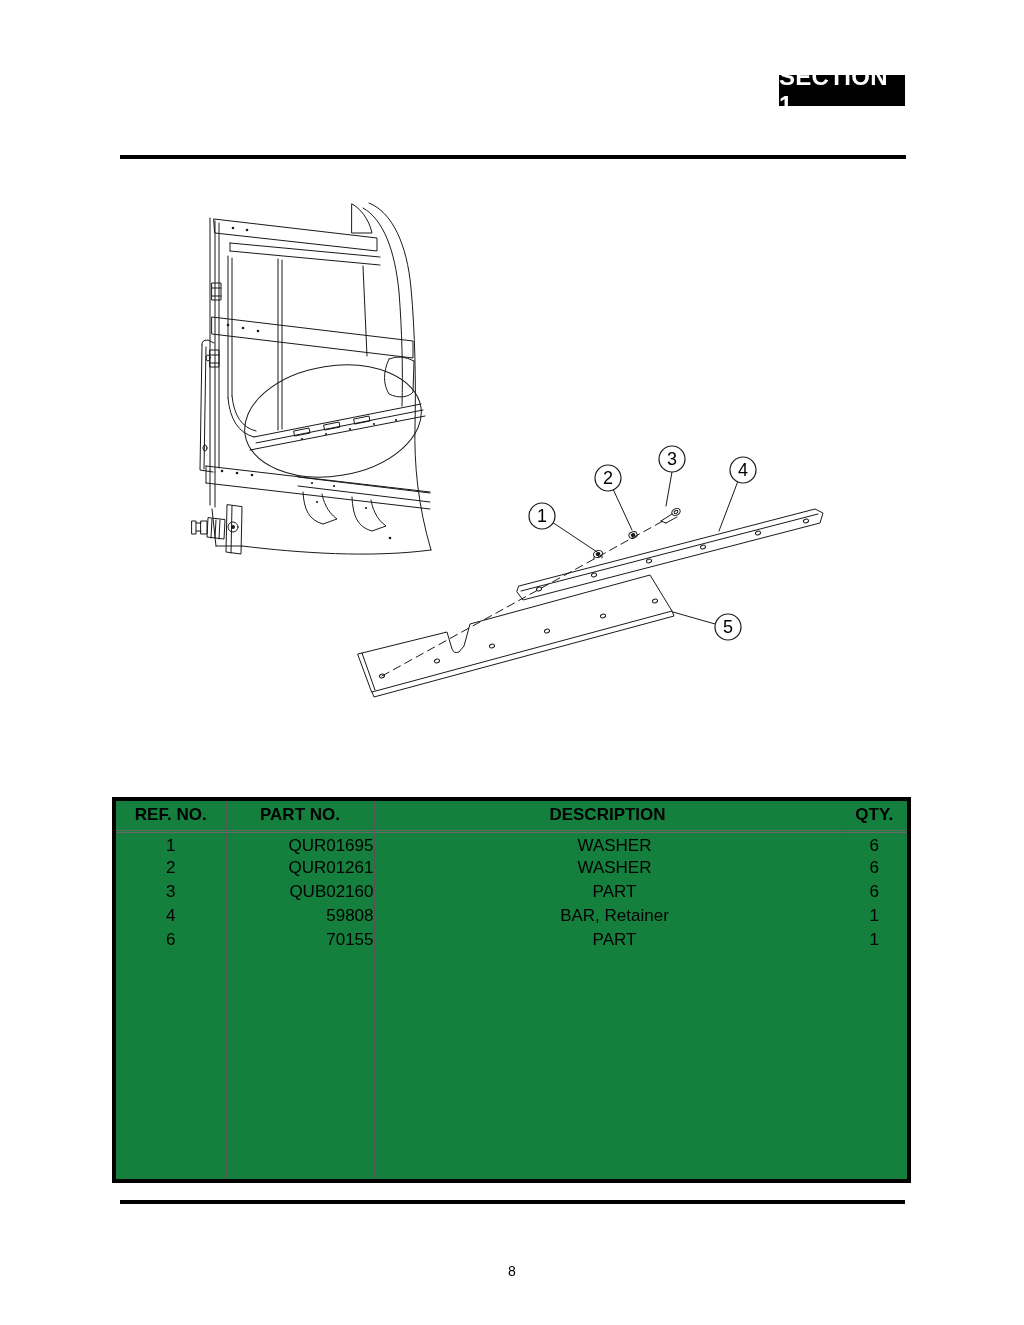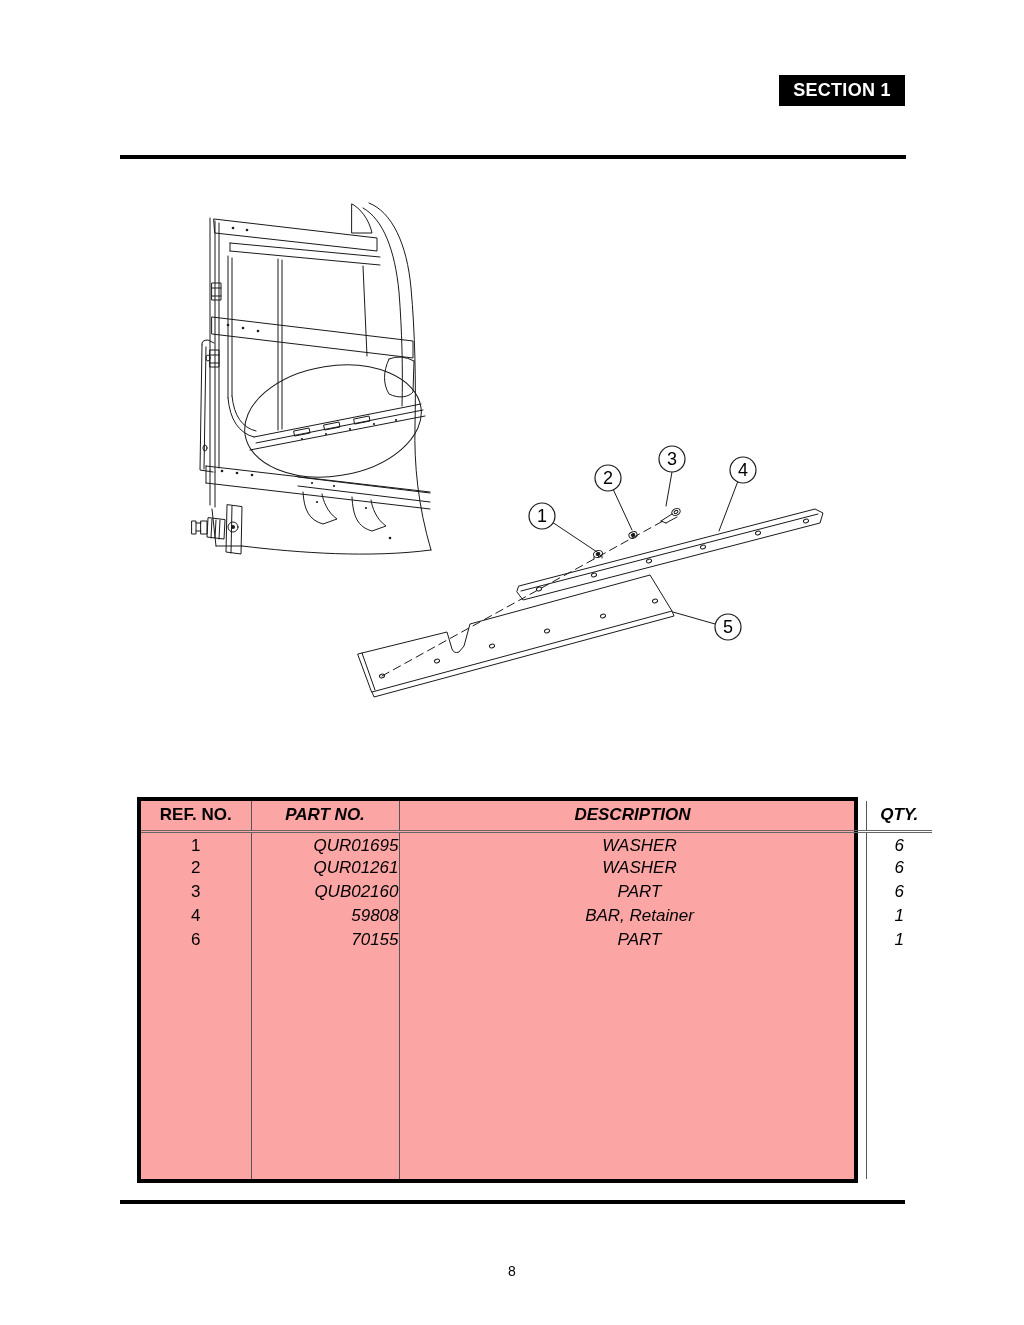--- a/index.html
+++ b/index.html
@@ -6,48 +6,47 @@
   html,body { background:#fff; }
   .page {
     position:relative; width:1024px; height:1325px;
     background:#ffffff; color:#000;
     font-family:"Liberation Sans", sans-serif;
     overflow:hidden;
   }
   .section-badge {
     position:absolute; left:779px; top:75px; width:126px; height:31px;
     background:#000; color:#fff;
-    font-size:18px; font-weight:bold; letter-spacing:.3px;
+    font-size:24px; font-weight:bold; letter-spacing:.3px;
     display:flex; align-items:center; justify-content:center;
   }
   .page-title {
     position:absolute; top:107px; right:118px;
     font-size:30px; font-weight:bold; letter-spacing:.2px; white-space:nowrap;
   }
   .title-rule {
     position:absolute; left:120px; top:155px; width:786px; height:4px; background:#000;
   }
   .diagram-svg { position:absolute; left:0; top:0; width:1024px; height:770px; }
 
   .parts-table-wrap {
-    position:absolute; left:112px; top:797px; width:721px; height:386px;
-    border:4px solid #000; background:#fca5a5;margin-left:25px;
+    position:absolute; left:112px; top:797px; width:799px; height:386px;
+    border:4px solid #000; background:#15803d;
   }
   table.parts {
     width:100%; height:100%;
     border-collapse:collapse; table-layout:fixed;
     font-size:17px;
   }
   table.parts th {
     font-weight:bold; font-size:17px; height:30px; vertical-align:middle;
     border-bottom:3px double #666; text-align:center; padding:0;
   }
   table.parts th:nth-child(n+2), table.parts td:nth-child(n+2) {
     border-left:1px solid #555;
-    font-style:italic;
   }
   table.parts tbody td { height:24px; vertical-align:middle; padding:0; }
   table.parts tbody tr:first-child td { padding-top:3px; }
   .col-ref  { text-align:center; }
   .col-part { text-align:right; padding-left:14px !important; }
   .col-desc { text-align:center; padding-left:14px !important; }
   .col-qty  { text-align:center; }
   table.parts tr.filler td { height:auto; }
 
   .bottom-rule {

